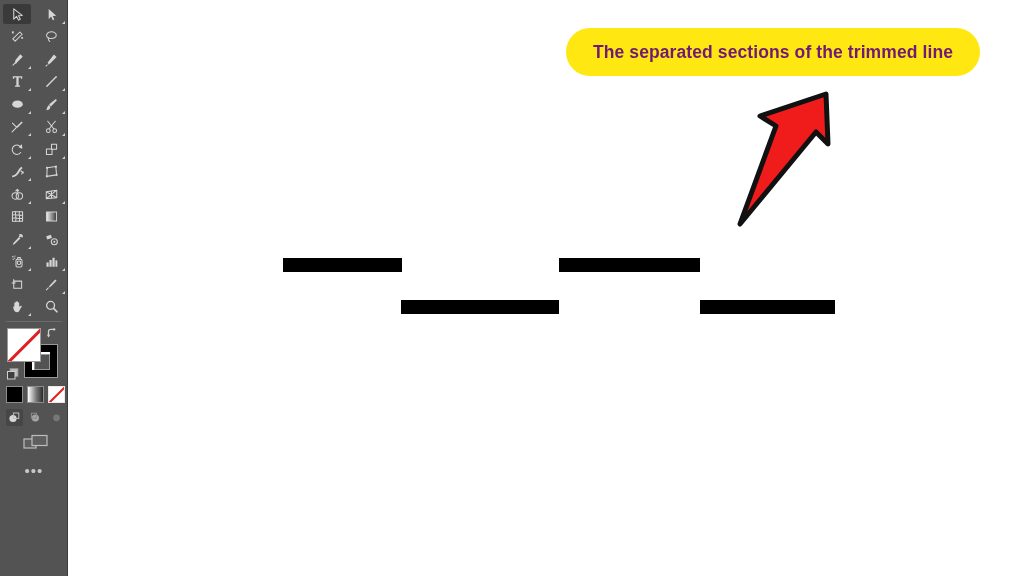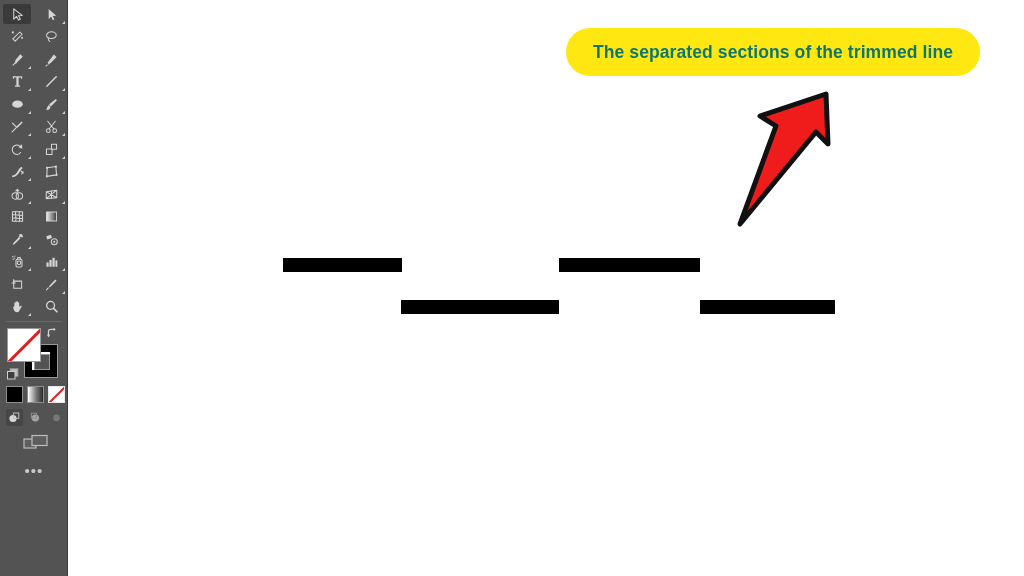--- a/index.html
+++ b/index.html
@@ -260,21 +260,21 @@
     width: 414px;
     height: 48px;
     background: #ffe811;
     border-radius: 24px;
     display: flex;
     align-items: center;
     justify-content: center;
     box-sizing: border-box;
   }
   #callout-text {
-    color: #0f766e;
+    color: #701a75;
     font-size: 17.5px;
     font-weight: bold;
     letter-spacing: 0.1px;
     white-space: nowrap;
   }
 
   
   #arrow {
     position: absolute;
     left: 730px;

